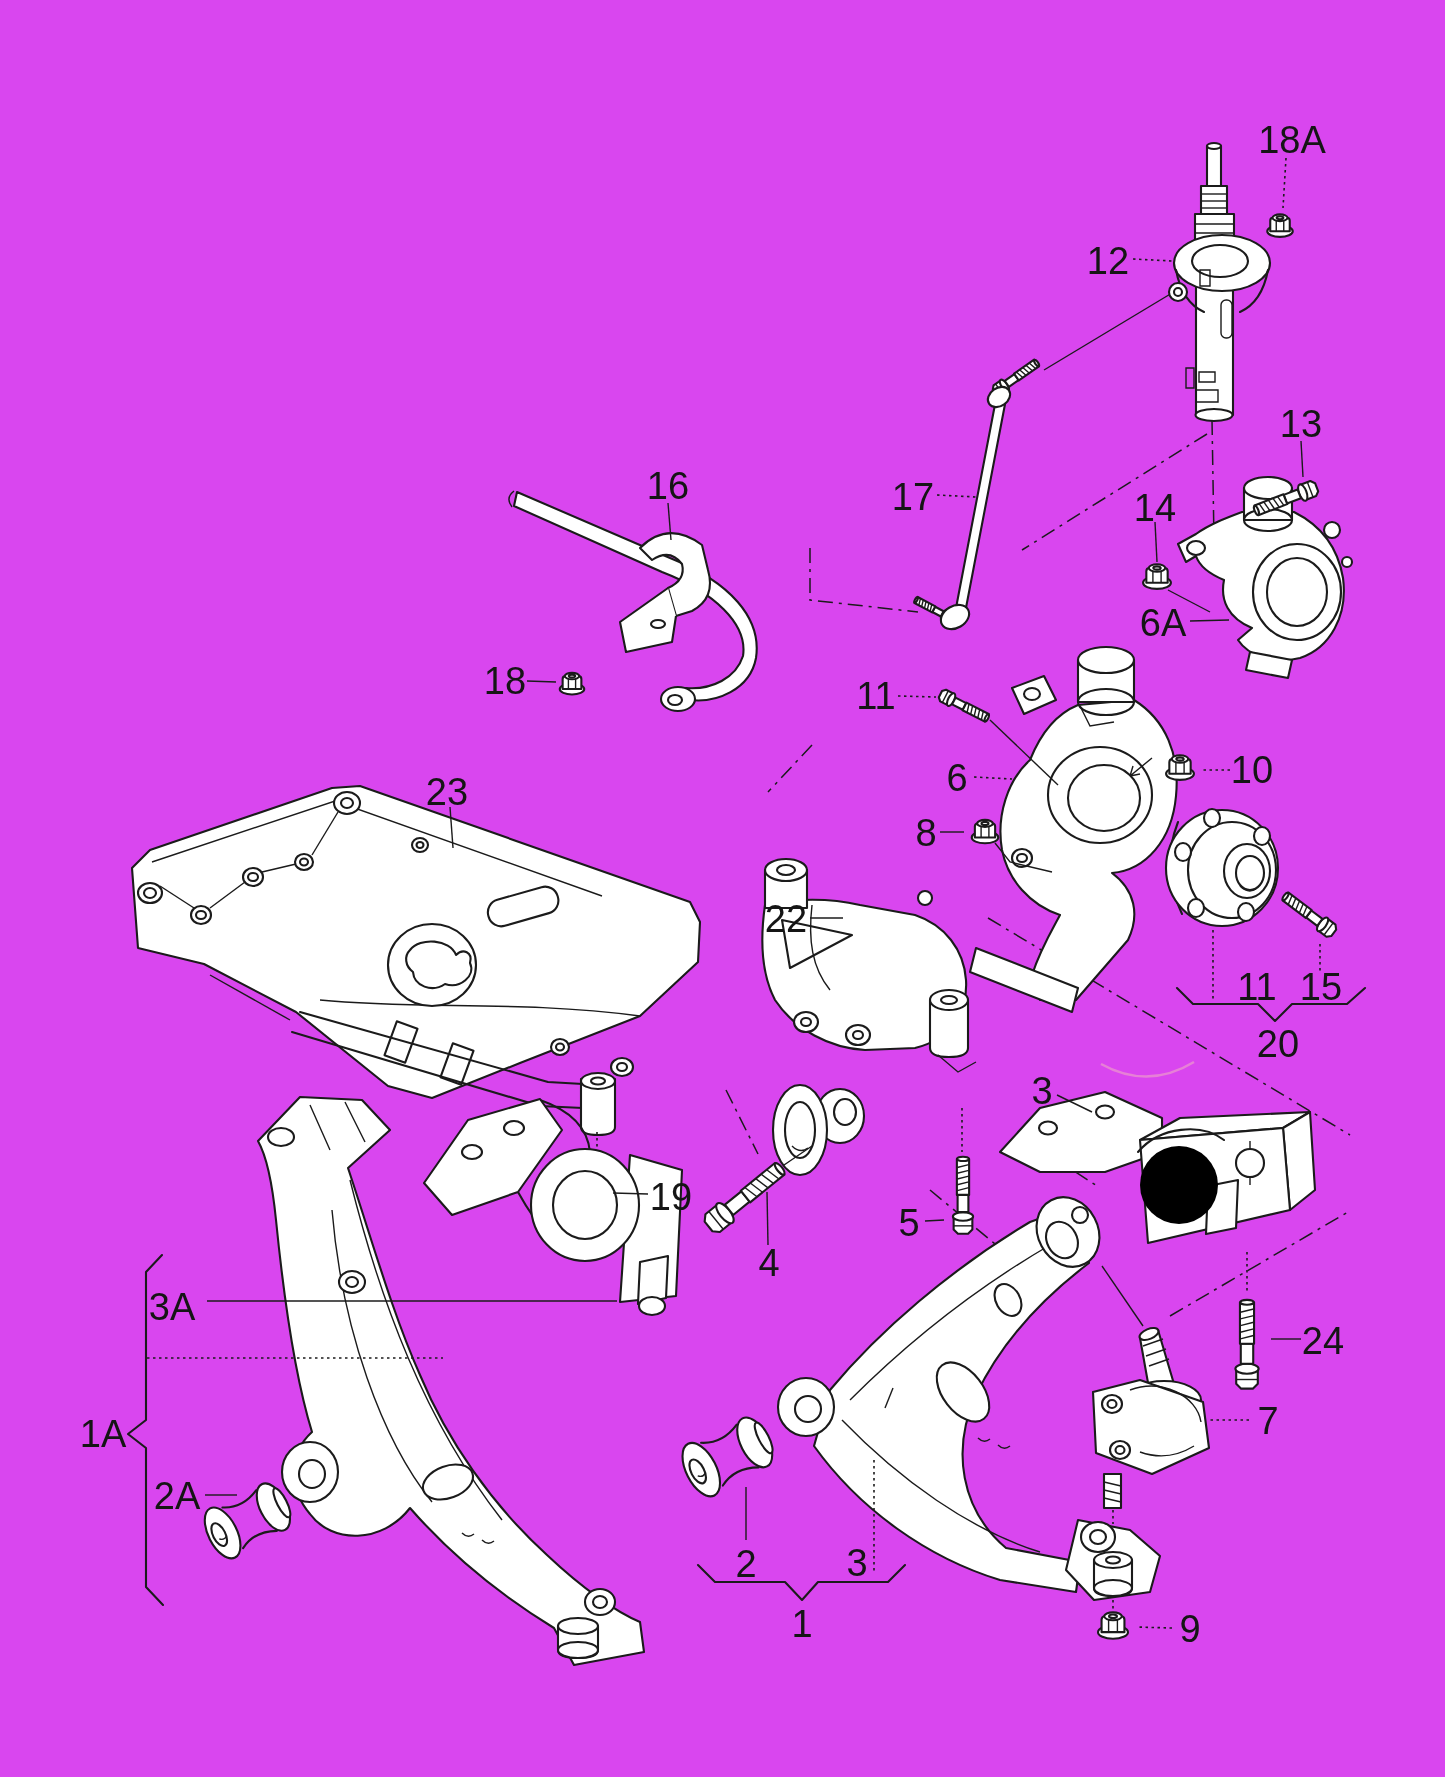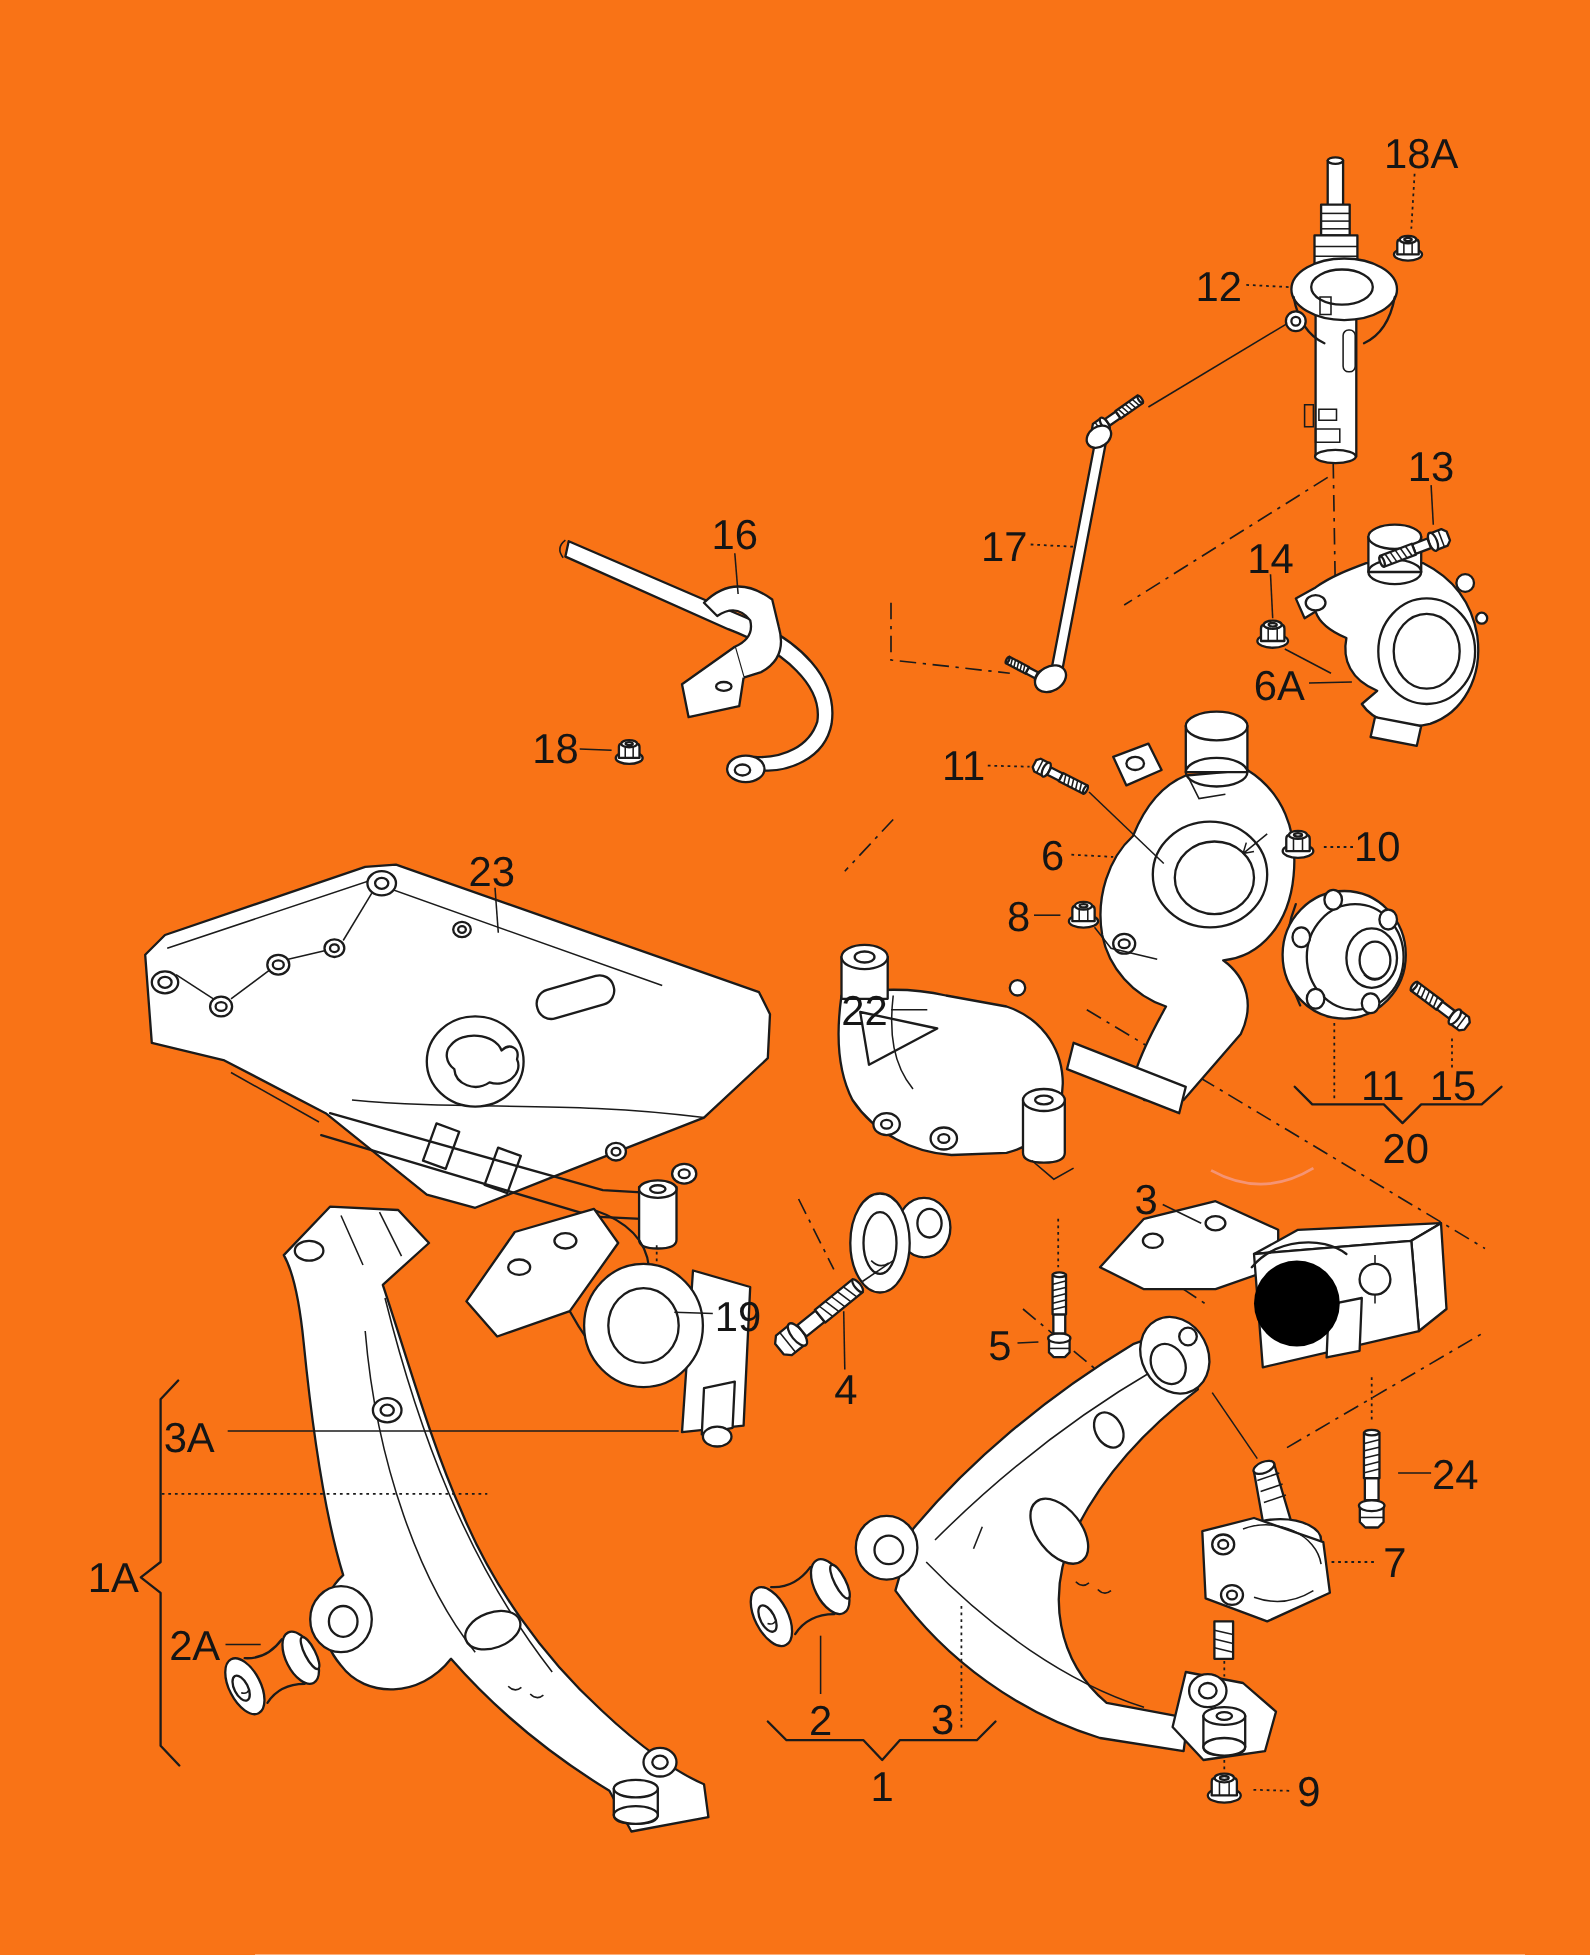--- a/index.html
+++ b/index.html
@@ -1,16 +1,16 @@
 <!DOCTYPE html>
 <html><head>
 <meta charset="utf-8">
 <style>
   html,body{margin:0;padding:0;background:#fff;}
-  .stage{position:relative;width:1445px;height:1777px;background:#f97316;overflow:hidden;
+  .stage{position:relative;width:1445px;height:1777px;background:#d946ef;overflow:hidden;
          font-family:"Liberation Sans",sans-serif;text-align:center;}
   svg{position:absolute;left:0;top:0;}
   svg *{vector-effect:non-scaling-stroke;}
   .ln{stroke:#1b1b1b;stroke-width:2.1;fill:none;stroke-linecap:round;stroke-linejoin:round;}
   .lnf{stroke:#1b1b1b;stroke-width:2.1;fill:#ffffff;stroke-linejoin:round;}
   .thin{stroke:#1b1b1b;stroke-width:1.4;fill:none;}
   .dash{stroke:#1b1b1b;stroke-width:1.5;fill:none;stroke-dasharray:15 6 3 6;}
   .dot{stroke:#1b1b1b;stroke-width:1.6;fill:none;stroke-dasharray:2.5 3.5;}
   .part-label{font-family:"Liberation Sans",sans-serif;font-size:38px;fill:#151515;}
 </style>

